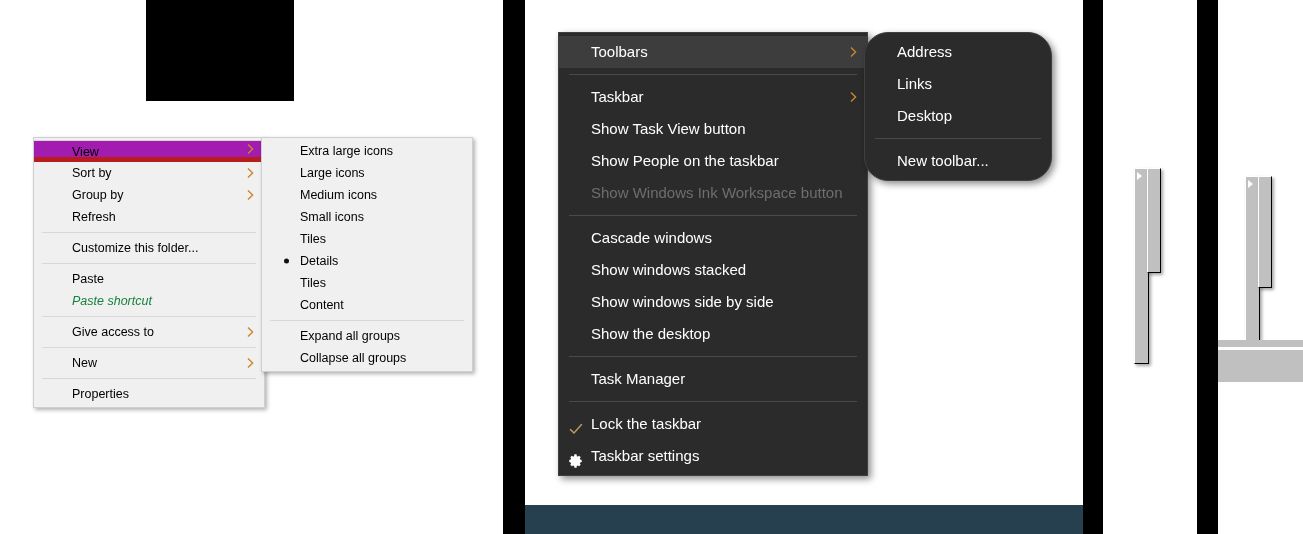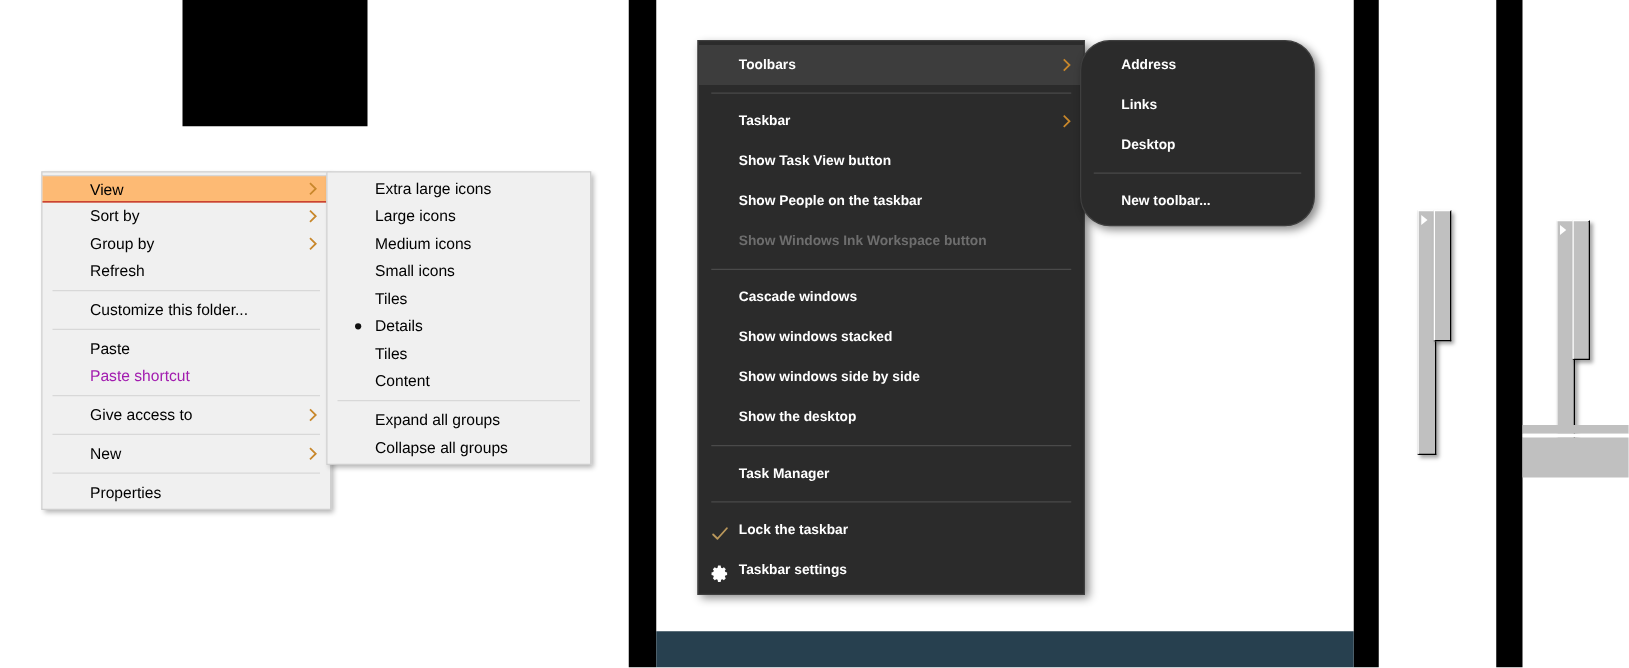--- a/index.html
+++ b/index.html
@@ -26,43 +26,42 @@
     color: #000000;
   }
   .lightmenu .mi {
     position: relative;
     height: 22px;
     line-height: 22px;
     padding: 0 26px 0 38px;
     white-space: nowrap;
     color: #000;
   }
-  .lightmenu .mi.hl { background: #fdba74; border-top: 1px solid #d6d6d6; border-bottom: 1px solid #b91c1c; }
-  .lightmenu .mi.disabled { color: #a21caf; }
+  .lightmenu .mi.hl { background: #a21caf; border-top: 1px solid #d6d6d6; border-bottom: 5px solid #b91c1c; }
+  .lightmenu .mi.disabled { color: #15803d; font-style: italic; }
   .lightmenu .sep { height: 1px; background: #d8d8d8; margin: 4px 8px 4px 8px; }
   .chev {
     position: absolute; right: 10px; top: 50%; transform: translateY(-50%);
     width: 7px; height: 11px;
   }
   .chev svg { display: block; }
   .radiodot {
     position: absolute; left: 22px; top: 50%; transform: translateY(-50%);
     width: 5px; height: 5px; border-radius: 50%; background: #111;
   }
 
   
   .darkmenu {
     position: absolute;
     background: #2b2b2b;
     border: 1px solid #3f3f3f;
     box-shadow: 3px 3px 7px rgba(0,0,0,0.45);
     padding: 3px 0;
-    font-size: 11px;
+    font-size: 15px;
     color: #ffffff;
-    font-weight: bold;
   }
   .darkmenu .mi {
     position: relative;
     height: 32px;
     line-height: 32px;
     padding: 0 30px 0 32px;
     white-space: nowrap;
     color: #ffffff;
   }
   .darkmenu .mi.hl { background: #3d3d3d; }

